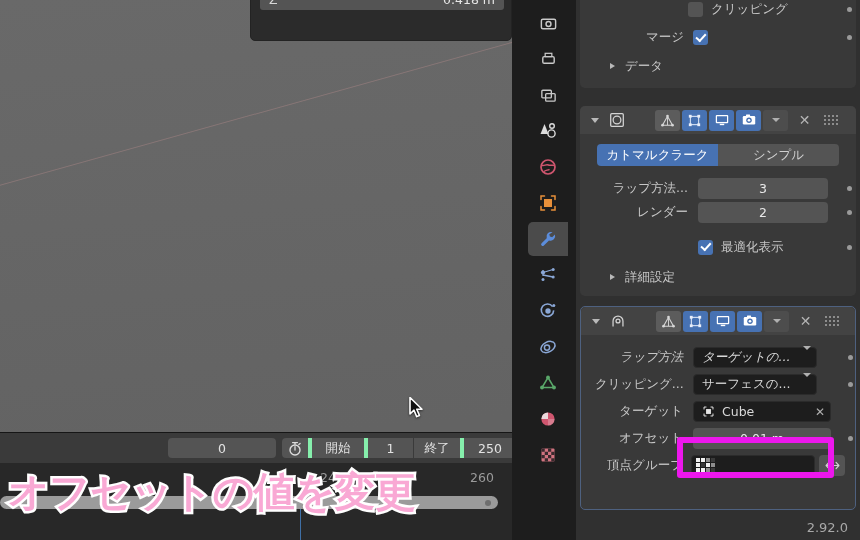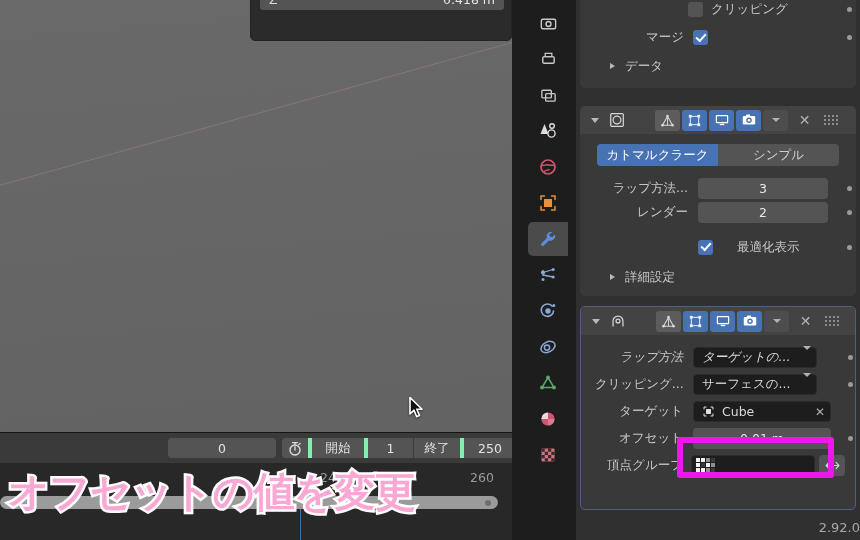--- a/index.html
+++ b/index.html
@@ -282,20 +282,21 @@
     pointer-events: none;
     z-index: 50;
   }
 
   
   #statusbar {
     position: absolute; left: 576px; top: 514px;
     width: 284px; height: 26px;
     background: #303030;
     display: flex; align-items: center; justify-content: flex-end;
+    padding-right: 12px;
   }
   #statusbar .ver { color: #a8a8a8; font-size: 13px; }
 
   .vgroup-icon {
     width: 19px; height: 15px;
     display: grid;
     grid-template-columns: repeat(4, 4px);
     grid-template-rows: repeat(3, 4px);
     gap: 1px;
   }
@@ -568,21 +569,21 @@
       </div>
 
       <div class="prow" style="left:16px; top:96px; width:256px; height:21px;">
         <span class="plabel" style="width:92px;">レンダー</span>
         <div class="pfield" style="margin-left:10px; width:130px;">2</div>
         <span class="anim-dot" style="margin-left:auto;"></span>
       </div>
 
       <div class="prow" style="left:118px; top:132px; width:154px; height:18px;">
         <div class="checkbox on"></div>
-        <span class="plabel" style="margin-left:24px;">最適化表示</span>
+        <span class="plabel" style="margin-left:8px;">最適化表示</span>
         <span class="anim-dot" style="margin-left:auto;"></span>
       </div>
 
       <div class="prow" style="left:30px; top:162px; height:18px;">
         <span class="disc-tri"></span>
         <span class="plabel" style="margin-left:10px;">詳細設定</span>
       </div>
     </div>
 
     <div class="pblock outlined" style="top:306px; height:204px;">

